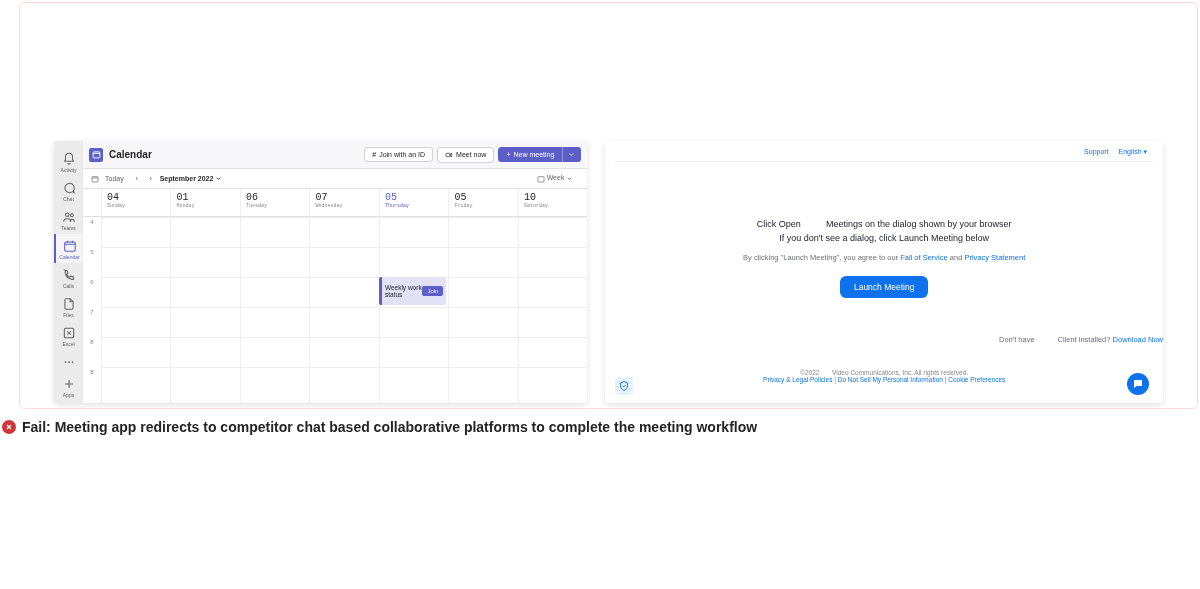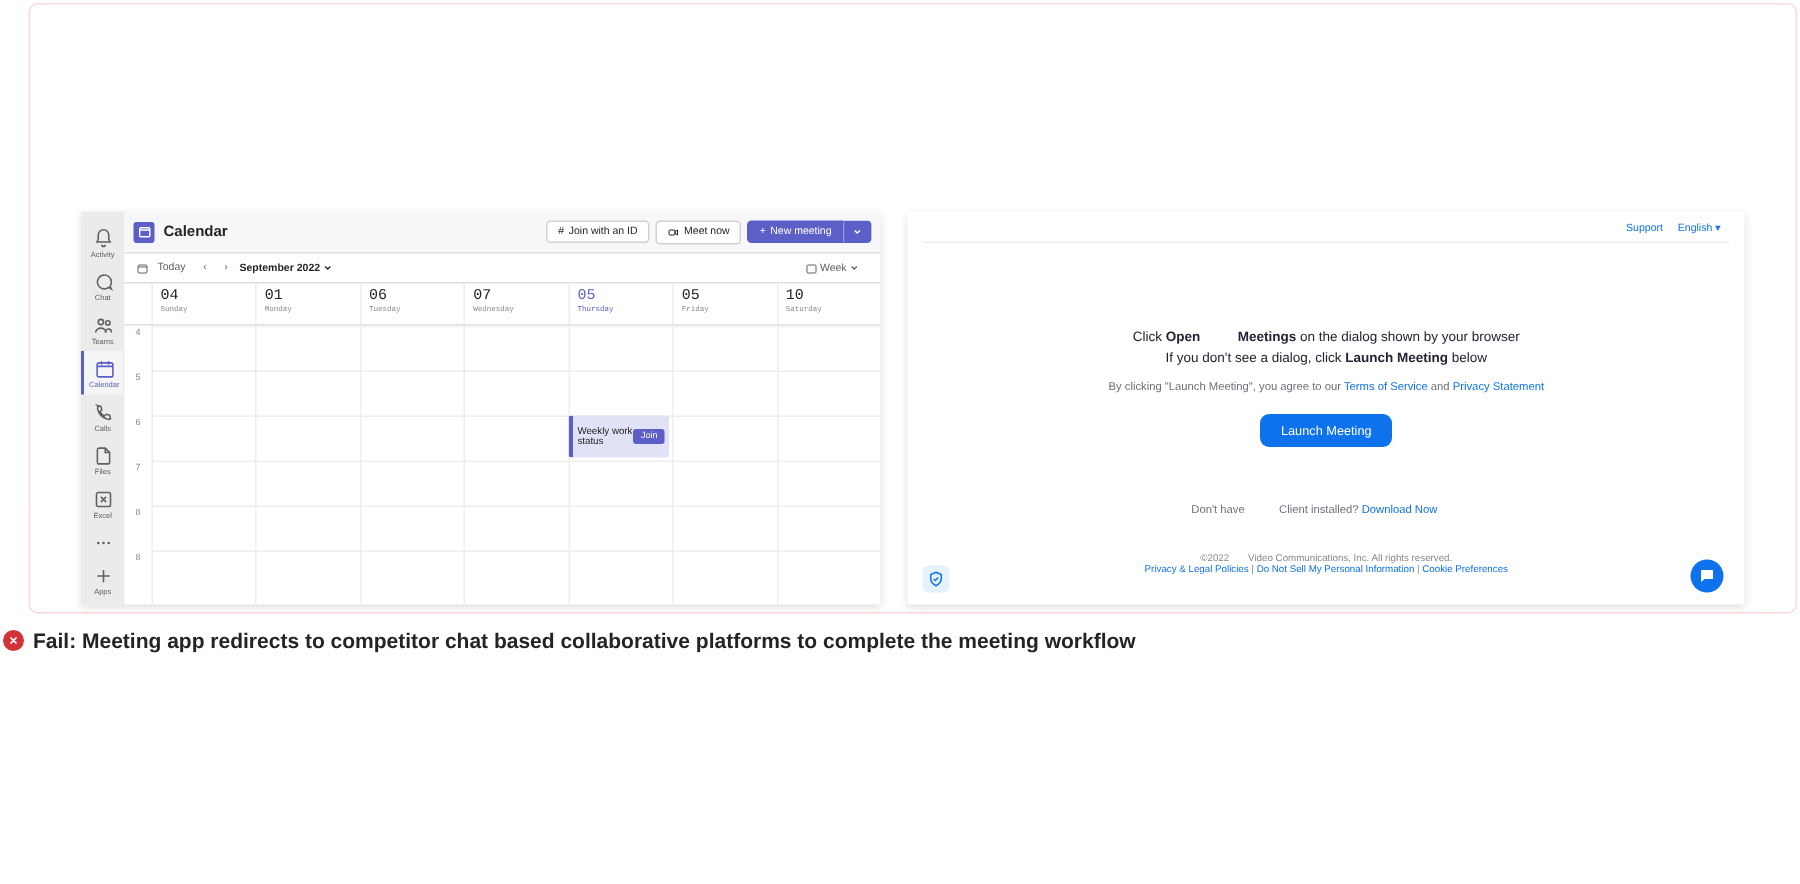--- a/index.html
+++ b/index.html
@@ -59,33 +59,33 @@
   .pb-top a { color: #0e72ed; text-decoration: none; margin-left: 8px; cursor: pointer; }
   .pb-hr { position: absolute; top: 20px; left: 10px; right: 10px; border-top: 1px solid #eee; }
   
   .pb-center { position: absolute; top: 78px; left: 0; right: 0; text-align: center; color: #232333; }
   .pb-line1 { font-size: 9px; }
   .pb-line2 { font-size: 9px; margin-top: 4px; }
   .pb-line3 { font-size: 7.5px; margin-top: 10px; color: #6e6e7a; }
   .pb-line3 a, .pb-foot a, .pb-dl a { color: #0e72ed; text-decoration: none; cursor: pointer; }
   .pb-btn { display: inline-block; background: #0e72ed; color: #fff; font-size: 8.5px; padding: 6px 14px; border-radius: 6px; margin-top: 14px; cursor: pointer; }
   
-  .pb-dl { position: absolute; top: 194px; left: 0; right: 16px; text-align: center; font-size: 7.5px; color: #6e6e7a; }
+  .pb-dl { position: absolute; top: 194px; left: 0; right: 0; text-align: right; font-size: 7.5px; color: #6e6e7a; }
   .pb-foot { position: absolute; top: 228px; left: 0; right: 0; text-align: center; font-size: 6.5px; color: #888; }
   
   .pb-shield { position: absolute; left: 10px; bottom: 8px; width: 18px; height: 18px; background: #e5f1fb; border-radius: 4px; display: flex; align-items: center; justify-content: center; cursor: pointer; }
   .pb-chat { position: absolute; right: 14px; bottom: 8px; width: 22px; height: 22px; background: #0e72ed; border-radius: 50%; display: flex; align-items: center; justify-content: center; cursor: pointer; }
   
   
   .caption { display: flex; align-items: center; gap: 6px; margin: 10px 16px 0 2px; }
   .err-badge { width: 14px; height: 14px; border-radius: 50%; background: #d13438; display: flex; align-items: center; justify-content: center; flex-shrink: 0; }
   .err-badge svg { width: 8px; height: 8px; }
   .caption-text { font-size: 14px; font-weight: 700; color: #242424; }
   
-  b { font-weight: 700; }
+  b { font-weight: 400; }
 </style>
 </head>
 <body>
 
 <div class="frame">
   <div class="panels">
 
     <div class="panelA">
       <div class="rail">
         <div class="rail-item">
@@ -286,21 +286,21 @@
       <div class="pb-hr"></div>
 
       <div class="pb-center">
         <div class="pb-line1">
           <span>Click </span><b>Open</b><span style="white-space:pre">          </span><b>Meetings</b><span> on the dialog shown by your browser</span>
         </div>
         <div class="pb-line2">
           <span>If you don't see a dialog, click </span><b>Launch Meeting</b><span> below</span>
         </div>
         <div class="pb-line3">
-          <span>By clicking "Launch Meeting", you agree to our </span><a>Terms of Service</a><span> and </span><a>Privacy Statement</a>
+          <span>By clicking "Launch Meeting", you agree to our </span><a>Fail of Service</a><span> and </span><a>Privacy Statement</a>
         </div>
         <div class="pb-btn">Launch Meeting</div>
       </div>
 
       <div class="pb-dl">
         <span style="white-space:pre">Don't have           Client installed? </span><a>Download Now</a>
       </div>
 
       <div class="pb-foot">
         <div style="white-space:pre">©2022       Video Communications, Inc. All rights reserved.</div>

